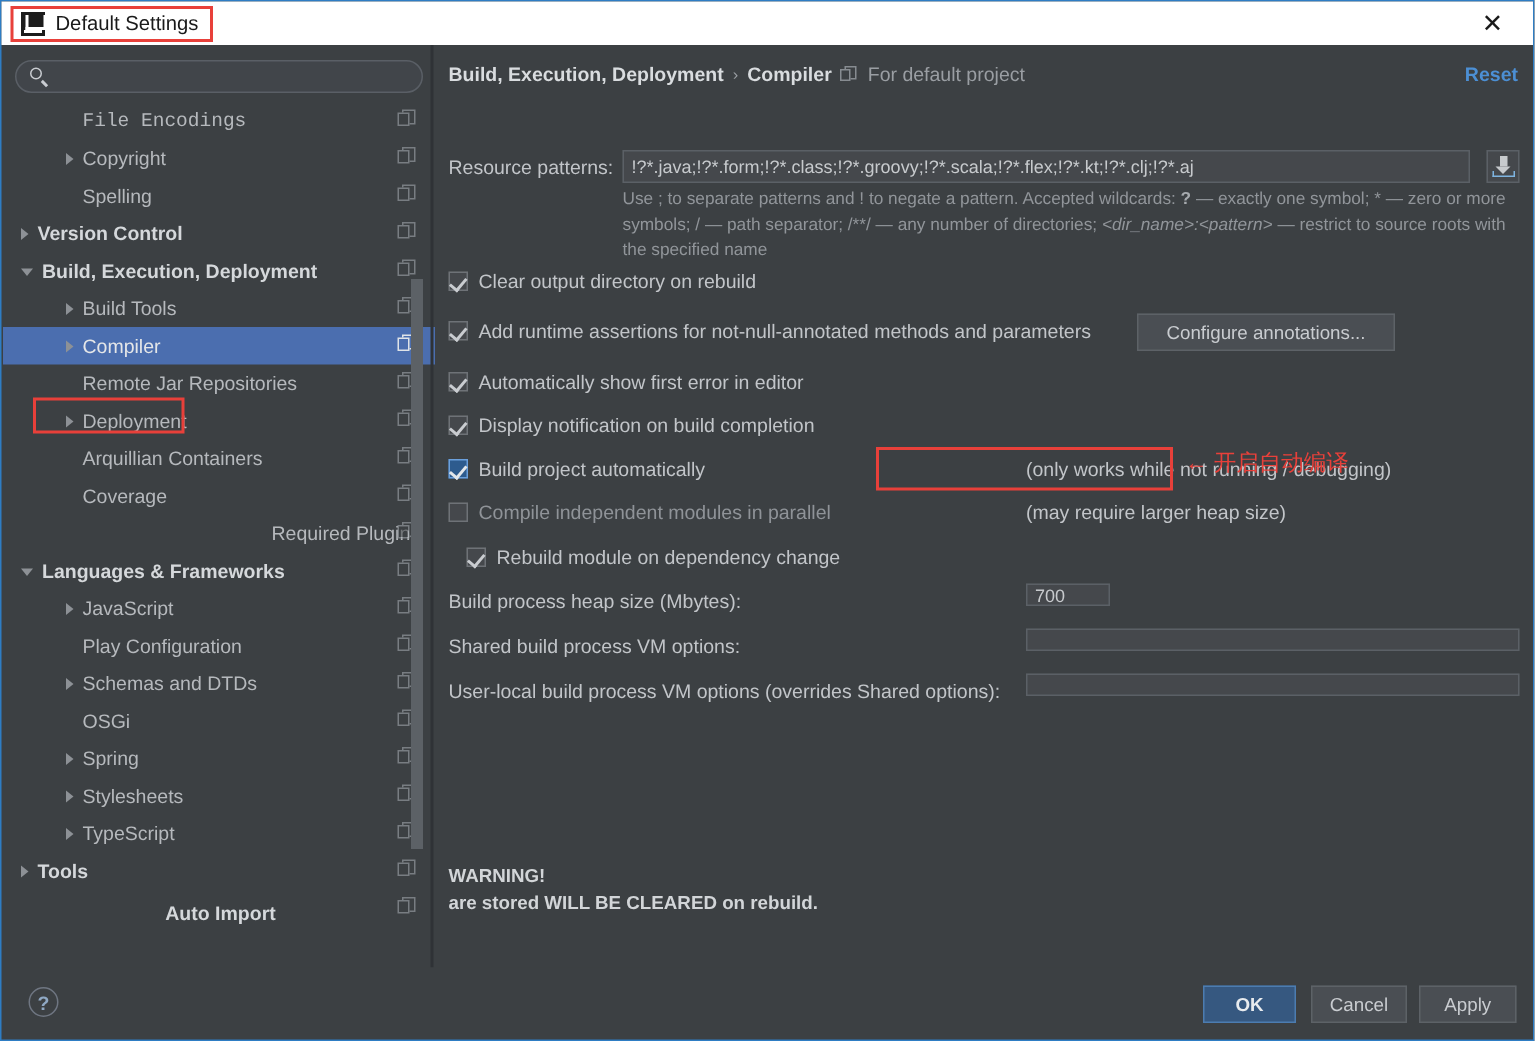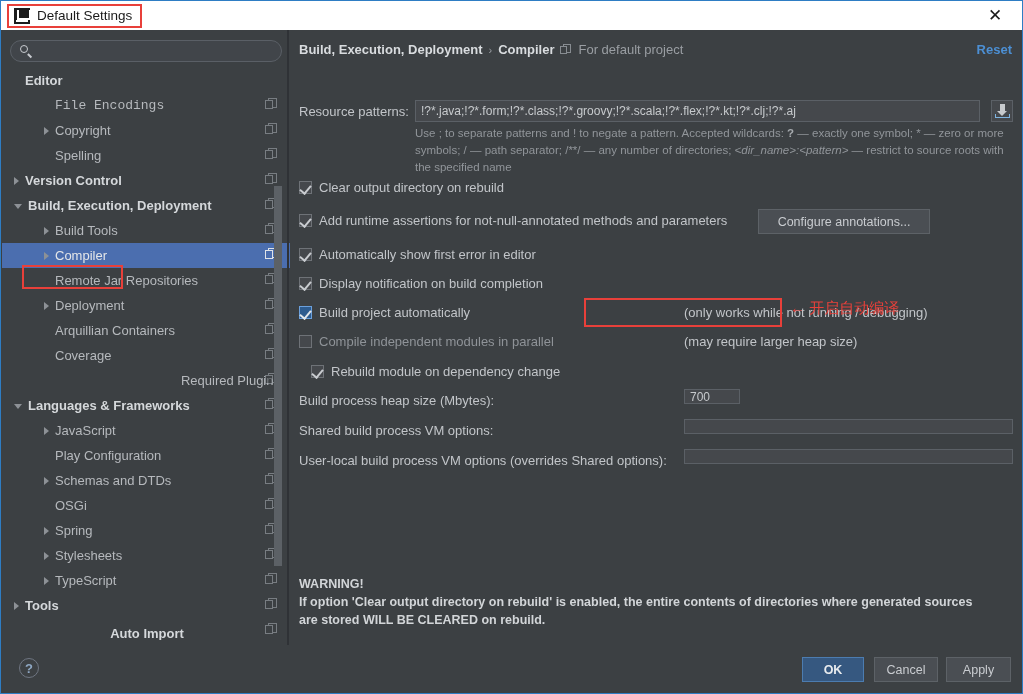--- a/index.html
+++ b/index.html
@@ -284,24 +284,20 @@
 
   <div id="sidebar">
     <div id="search-wrap">
       <input id="search-input" type="text" placeholder="" style="">
       <span id="search-icon">
         <span class="lens"></span>
           <span class="handle"></span>
       </span>
     </div>
     <div id="tree">
-        <div class="tree-row bold" style="padding-left: 12px;">
-          <span class="tree-arrow blank"></span>
-          <span class="tree-label">Editor</span>
-        </div>
         <div class="tree-row" style="padding-left: 42px; font-family: Liberation Mono, monospace;">
           <span class="tree-arrow blank"></span>
           <span class="tree-label">File Encodings</span>
           <span class="tree-badge">
             <span class="b1"></span>
             <span class="b2"></span>
           </span>
         </div>
         <div class="tree-row" style="padding-left: 42px;">
           <span class="tree-arrow "></span>
@@ -546,21 +542,20 @@
     <input class="field-input" style="left: 394px; top: 359px; width: 56px;" type="text" value="700">
 
     <div class="field-label" style="left:9px; top:393px;">Shared build process VM options:</div>
     <input class="field-input" style="left: 394px; top: 389px; width: 329px;" type="text" value="">
 
     <div class="field-label" style="left:9px; top:423px;">User-local build process VM options (overrides Shared options):</div>
     <input class="field-input" style="left: 394px; top: 419px; width: 329px;" type="text" value="">
 
     <div id="warning">
       <div>WARNING!</div>
-      <div>If option 'Clear output directory on rebuild' is enabled, the entire contents of directories where generated sources</div>
       <div>are stored WILL BE CLEARED on rebuild.</div>
     </div>
   </div>
 
   <div id="footer">
     <div id="help-btn">?</div>
     <button class="footer-btn primary" id="btn-ok">OK</button>
     <button class="footer-btn" id="btn-cancel">Cancel</button>
     <button class="footer-btn" id="btn-apply">Apply</button>
   </div>

